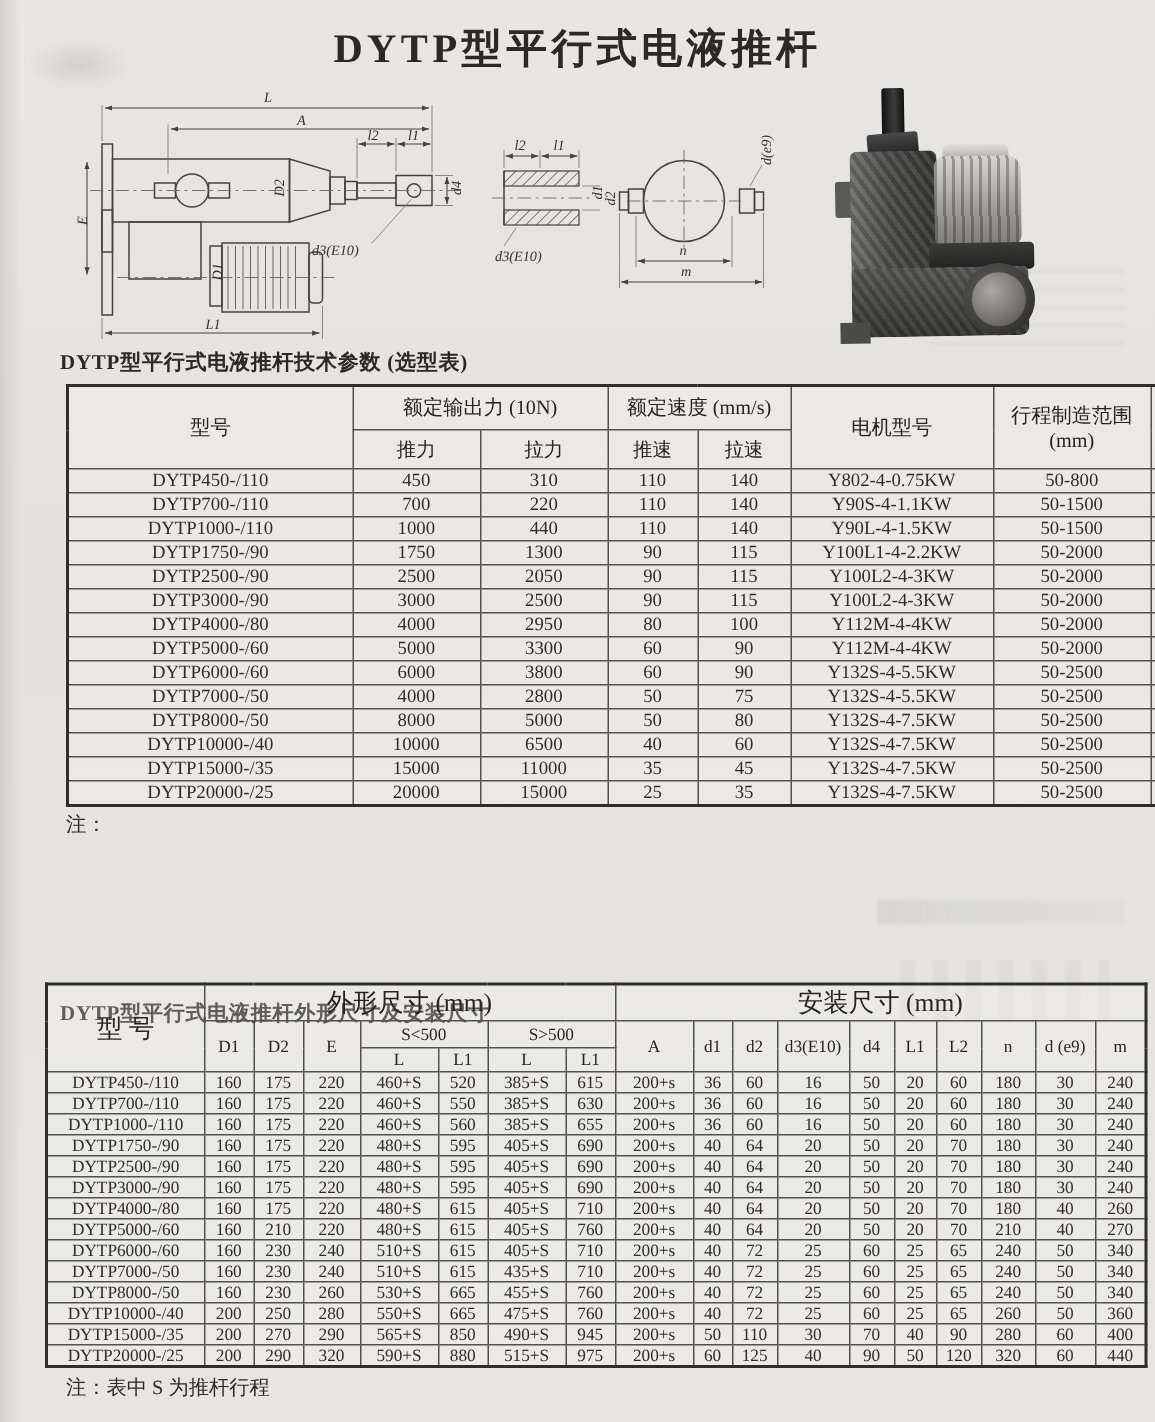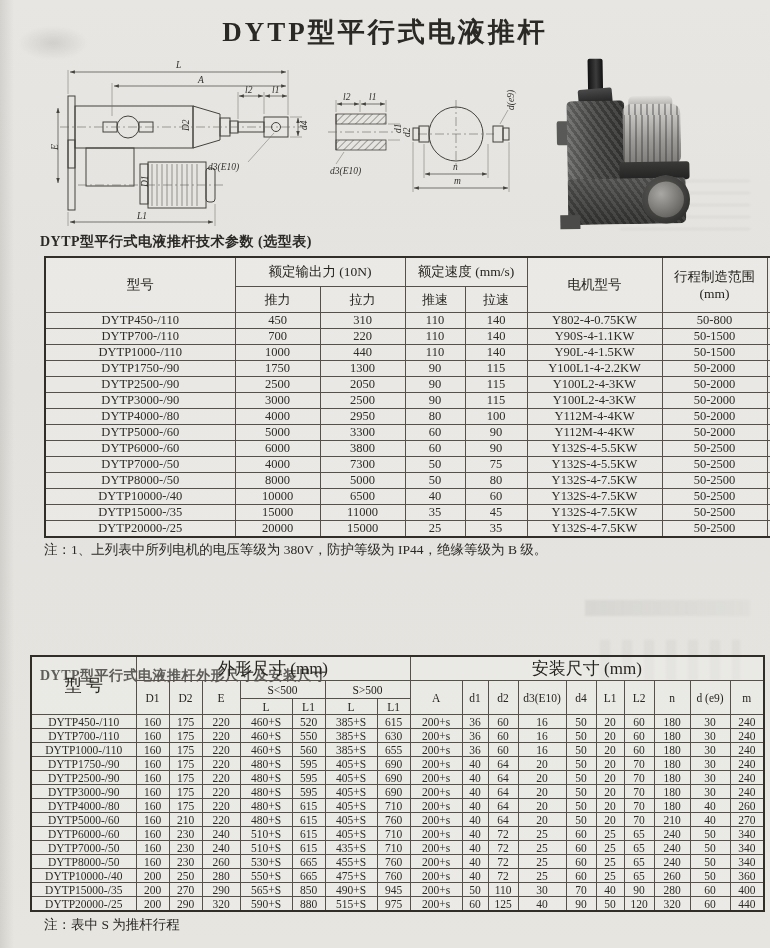--- a/index.html
+++ b/index.html
@@ -321,21 +321,21 @@
         <td>3800</td>
         <td>60</td>
         <td>90</td>
         <td>Y132S-4-5.5KW</td>
         <td>50-2500</td>
         <td>5-60</td>
       </tr>
       <tr>
         <td>DYTP7000-/50</td>
         <td>4000</td>
-        <td>7300</td>
+        <td>2800</td>
         <td>50</td>
         <td>75</td>
         <td>Y132S-4-5.5KW</td>
         <td>50-2500</td>
         <td>5-50</td>
       </tr>
       <tr>
         <td>DYTP8000-/50</td>
         <td>8000</td>
         <td>5000</td>
@@ -374,21 +374,20 @@
         <td>Y132S-4-7.5KW</td>
         <td>50-2500</td>
         <td>5-25</td>
       </tr>
     </tbody>
 </table>
 
 <div class="notes">
   <div class="row">
     <span>注：</span>
-    <span>1、上列表中所列电机的电压等级为 380V，防护等级为 IP44，绝缘等级为 B 级。</span>
   </div>
 </div>
 
 <div class="sec sec2">DYTP型平行式电液推杆外形尺寸及安装尺寸</div>
 
 <table class="t2">
   <colgroup>
     <col style="width:105px">
       <col style="width:33px">
       <col style="width:33px">

